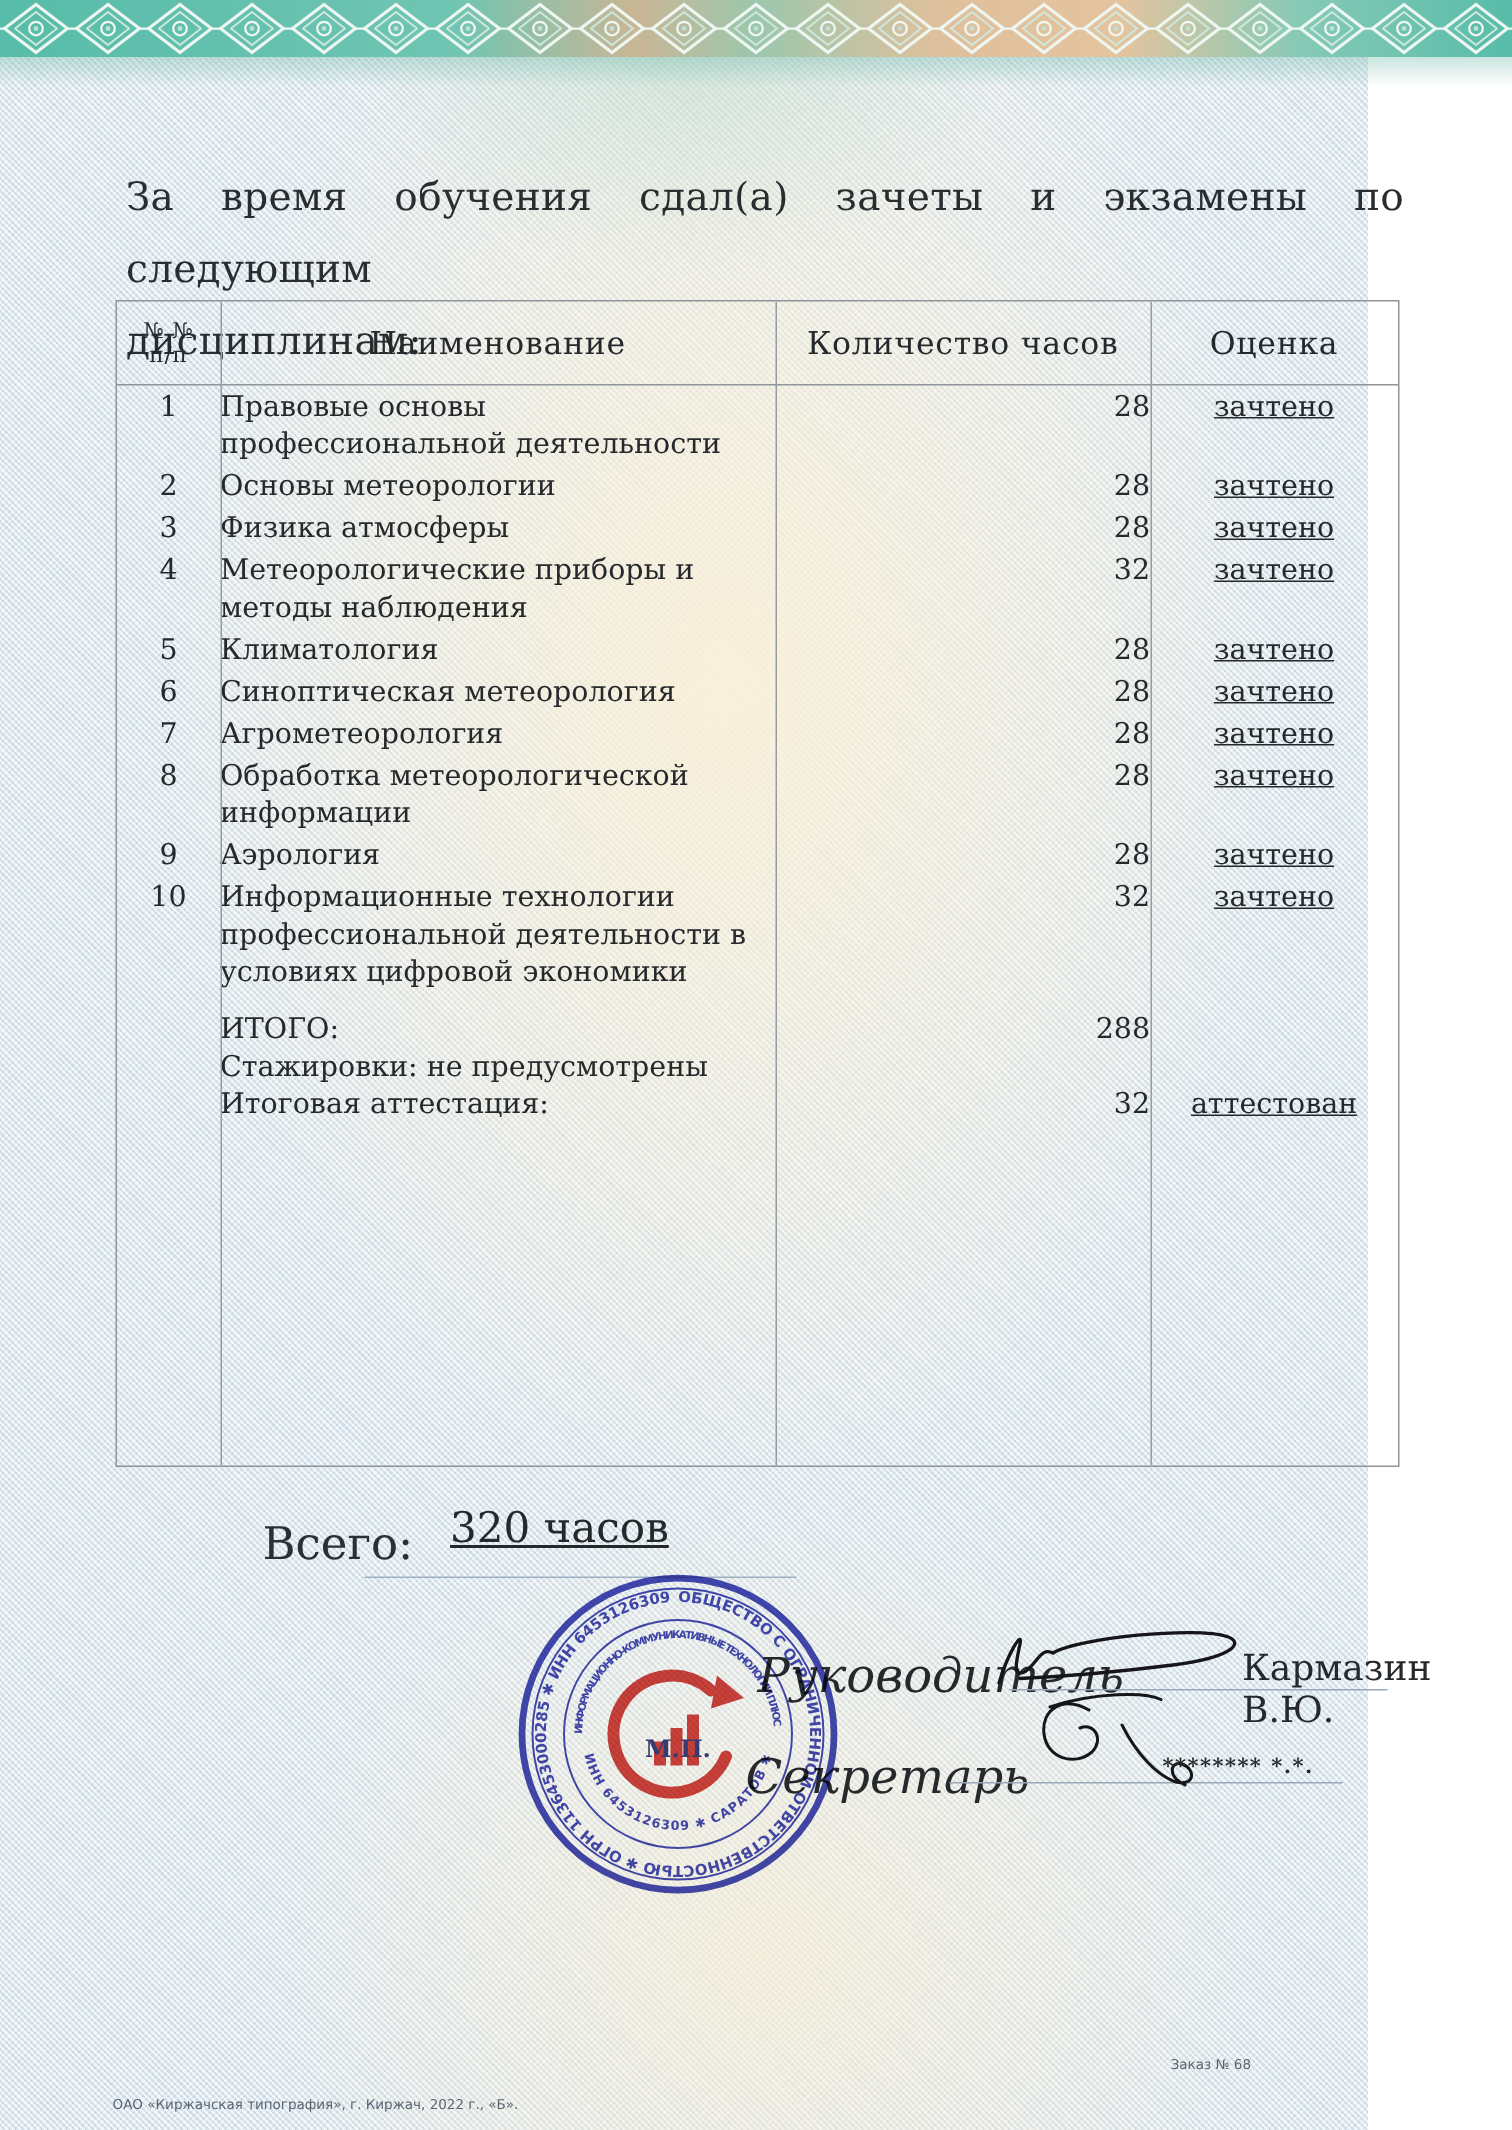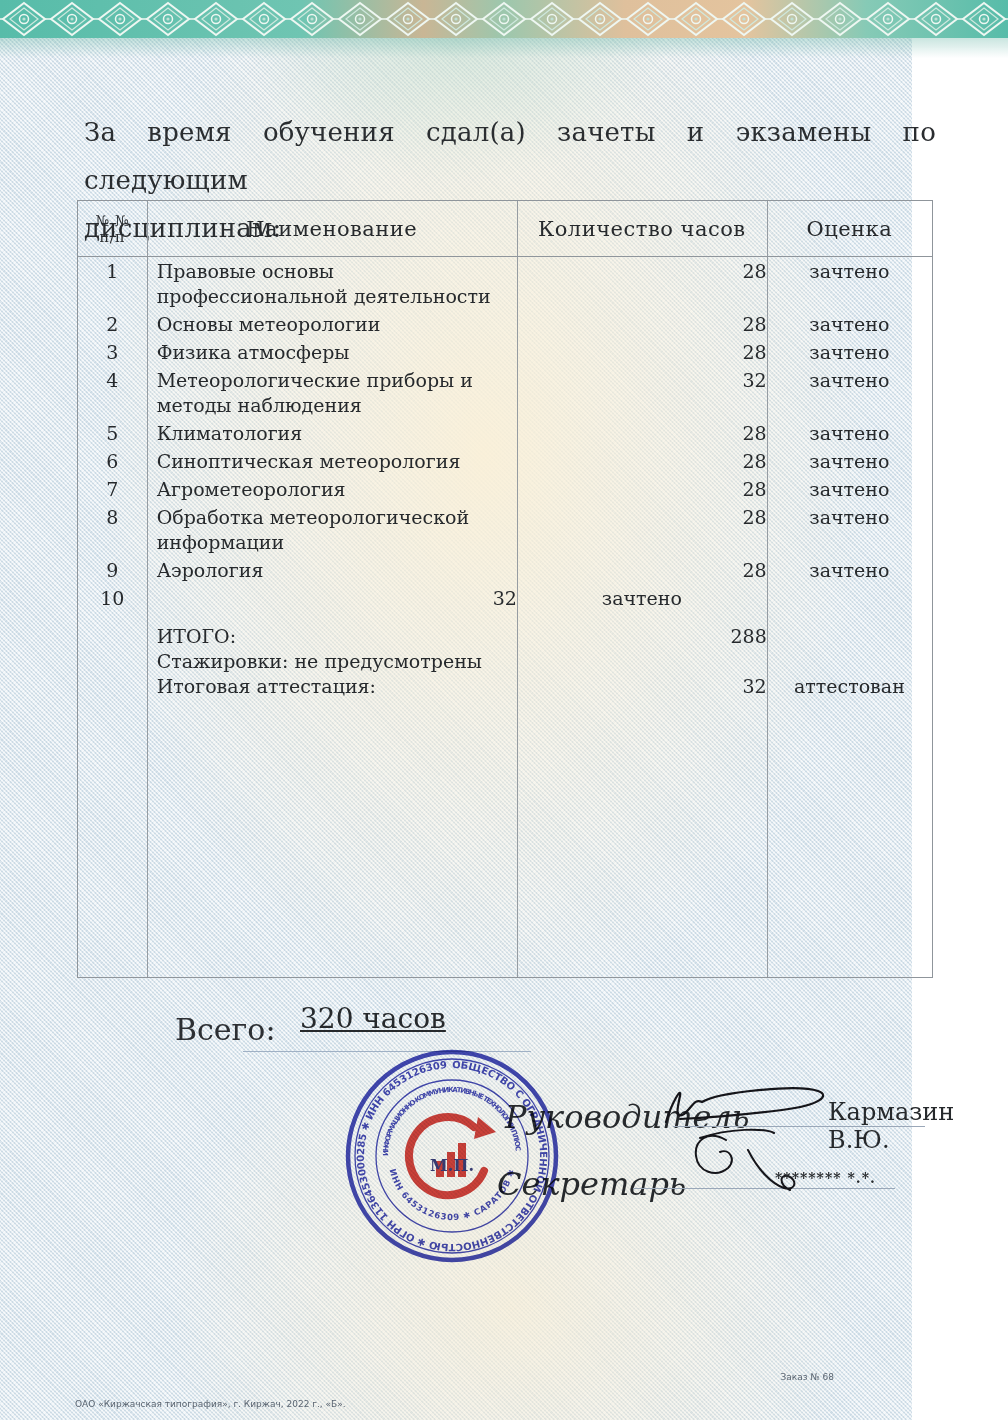--- a/index.html
+++ b/index.html
@@ -26,23 +26,23 @@
     border:1px solid #8f959b;box-sizing:border-box;overflow:hidden;background:transparent;}
   .vline{position:absolute;top:0;bottom:0;width:1px;background:#969ca2;}
   .v1{left:8.04%;} .v2{left:51.4%;} .v3{left:80.65%;}
   .thead{display:grid;grid-template-columns:8.04% 43.36% 29.25% 1fr;height:55px;
     border-bottom:1px solid #8f959b;align-items:center;}
   .th{text-align:center;font-size:21px;letter-spacing:0.5px;color:#26292c;}
   .th-num{font-size:14.5px;line-height:16px;}
   .trow{display:grid;grid-template-columns:8.04% 43.36% 29.25% 1fr;padding:1.5px 0;}
   .trow .td{font-size:19px;line-height:25px;vertical-align:top;}
   .c-num{text-align:center;}
-  .c-name{padding-left:10px;white-space:pre-line;}
+  .c-name{padding-left:0;white-space:pre-line;}
   .c-hours{text-align:right;}
-  .c-grade{text-align:center;}
+  .c-grade{text-align:center;text-decoration:underline;}
   #summary-container{margin-top:12px;}
   #summary-container .trow{padding:0;}
   
   .total-label{position:absolute;left:175px;top:1012px;font-size:30px;color:#2c2f33;}
   .total-value{position:absolute;left:300px;top:1002px;font-size:28px;color:#26292c;text-decoration:underline;}
   .total-underline{position:absolute;left:243px;top:1051px;width:288px;height:0;border-bottom:1.5px solid #9fb0c4;}
   
   .stamp{position:absolute;left:343px;top:1047px;width:218px;height:218px;opacity:0.9;mix-blend-mode:multiply;z-index:3;}
   
   .sig-label{position:absolute;font-style:italic;font-size:32px;color:#26292c;z-index:1;}
@@ -162,20 +162,23 @@
       <div class="td c-grade">зачтено</div>
     </div>
         <div class="trow">
       <div class="td c-num">9</div>
       <div class="td c-name">Аэрология</div>
       <div class="td c-hours">28</div>
       <div class="td c-grade">зачтено</div>
     </div>
         <div class="trow">
       <div class="td c-num">10</div>
+      <div class="td c-name">Информационные технологии
+профессиональной деятельности в
+условиях цифровой экономики</div>
       <div class="td c-hours">32</div>
       <div class="td c-grade">зачтено</div>
     </div>
       </div>
     <div id="summary-container">
         <div class="trow">
       <div class="td c-num"></div>
       <div class="td c-name">ИТОГО:</div>
       <div class="td c-hours">288</div>
       <div class="td c-grade"></div>

